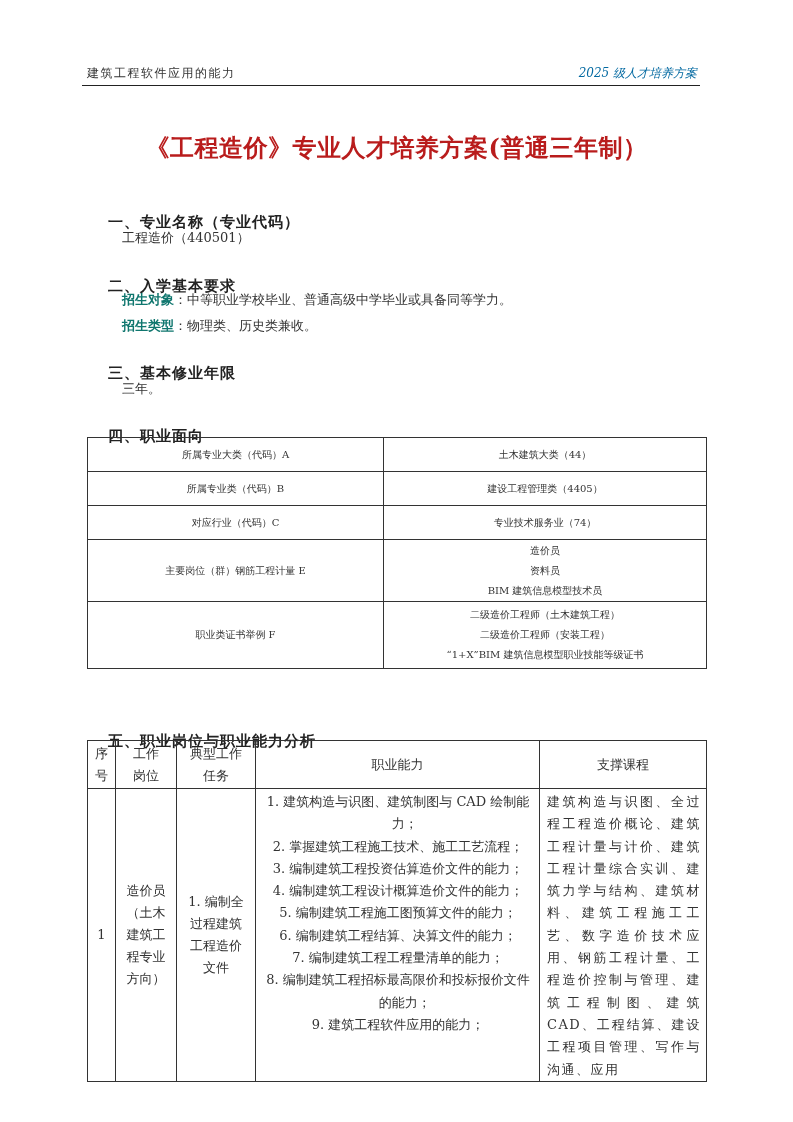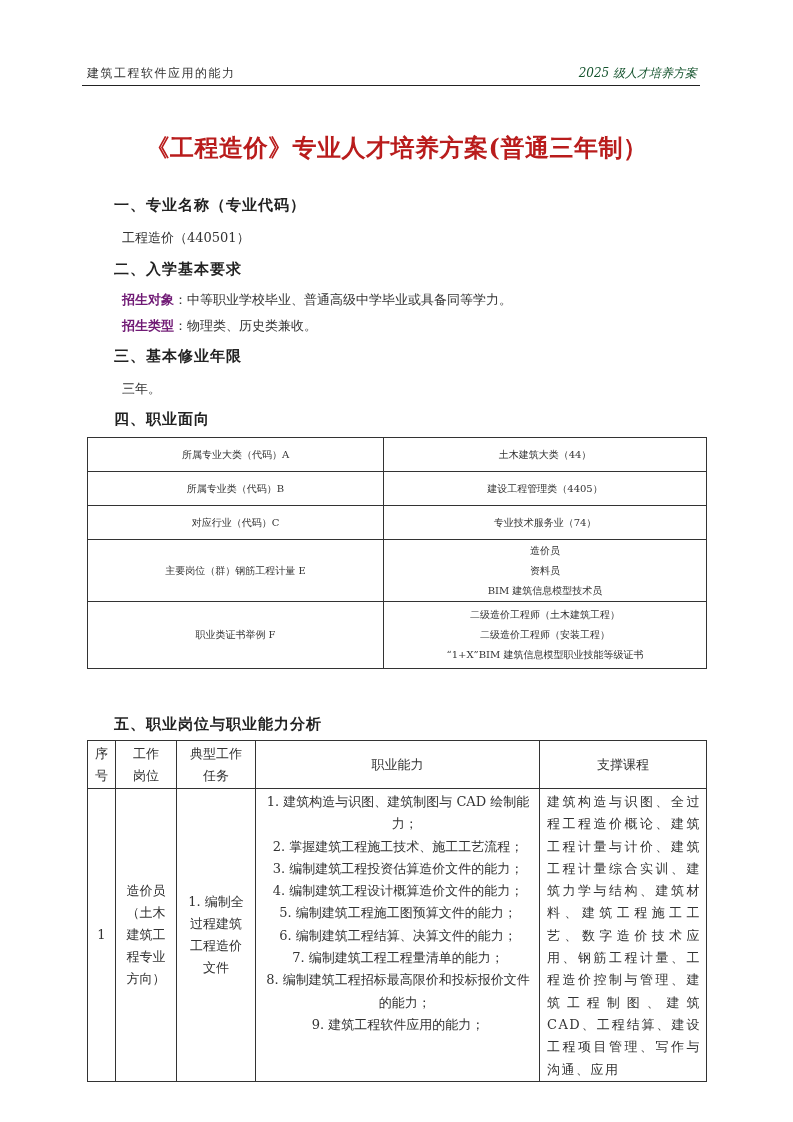--- a/index.html
+++ b/index.html
@@ -1,26 +1,26 @@
 <!DOCTYPE html>
 <html><head>
 <meta charset="utf-8">
 <style>
   html, body { margin: 0; padding: 0; background: #ffffff; }
   body { width: 793px; height: 1122px; position: relative; overflow: hidden;
          font-family: "DejaVu Serif", "Liberation Serif", serif; color: #222; }
   .header-left { position: absolute; left: 87px; top: 65px; font-size: 12px; letter-spacing: 1.5px; color: #333; }
-  .header-right { position: absolute; right: 96px; top: 65px; font-size: 12px; font-style: italic; color: #14532d; }
+  .header-right { position: absolute; right: 96px; top: 65px; font-size: 12px; font-style: italic; color: #0369a1; }
   .header-rule { position: absolute; left: 82px; top: 85px; width: 618px; height: 0; border-top: 1.5px solid #222; }
   .doc-title { position: absolute; left: 0; width: 793px; top: 132px; text-align: center;
                font-size: 24px; font-weight: bold; color: #b91c1c; letter-spacing: 0.5px; }
-  .h2 { position: absolute; left: 114px; font-family: "DejaVu Sans", "Liberation Sans", sans-serif;
-        font-size: 15px; font-weight: bold; color: #222; letter-spacing: 1px; }
+  .h2 { position: absolute; left: 108px; font-family: "DejaVu Sans", "Liberation Sans", sans-serif;
+        font-size: 15px; font-weight: bold; color: #222; letter-spacing: 1px; margin-top: 17px; }
   .p { position: absolute; left: 122px; font-size: 13px; color: #333; }
-  .p b { font-family: "DejaVu Sans", "Liberation Sans", sans-serif; font-weight: bold; color: #701a75; }
+  .p b { font-family: "DejaVu Sans", "Liberation Sans", sans-serif; font-weight: bold; color: #0f766e; }
   table { border-collapse: collapse; position: absolute; font-size: 10px; color: #333; table-layout: fixed; }
   td, th { border: 1.3px solid #333; text-align: center; vertical-align: middle; padding: 0; font-weight: normal; }
   #t1 { left: 87px; top: 437px; width: 619px; }
   #t1 td { line-height: 20px; }
   #t2 { left: 87px; top: 740px; width: 619px; font-size: 13px; }
   #t2 th { line-height: 22px; }
   .ability { text-align: center; vertical-align: top; padding: 2px 4px 0 5px; line-height: 22.3px; }
   .ability div { text-indent: -1.05em; padding-left: 1.05em; }
   .courses { text-align: justify; vertical-align: top; padding: 2px 5px 0 7px; line-height: 22.3px; letter-spacing: 1.5px; margin-left: 32px; }
   .stack { line-height: 22px; }

